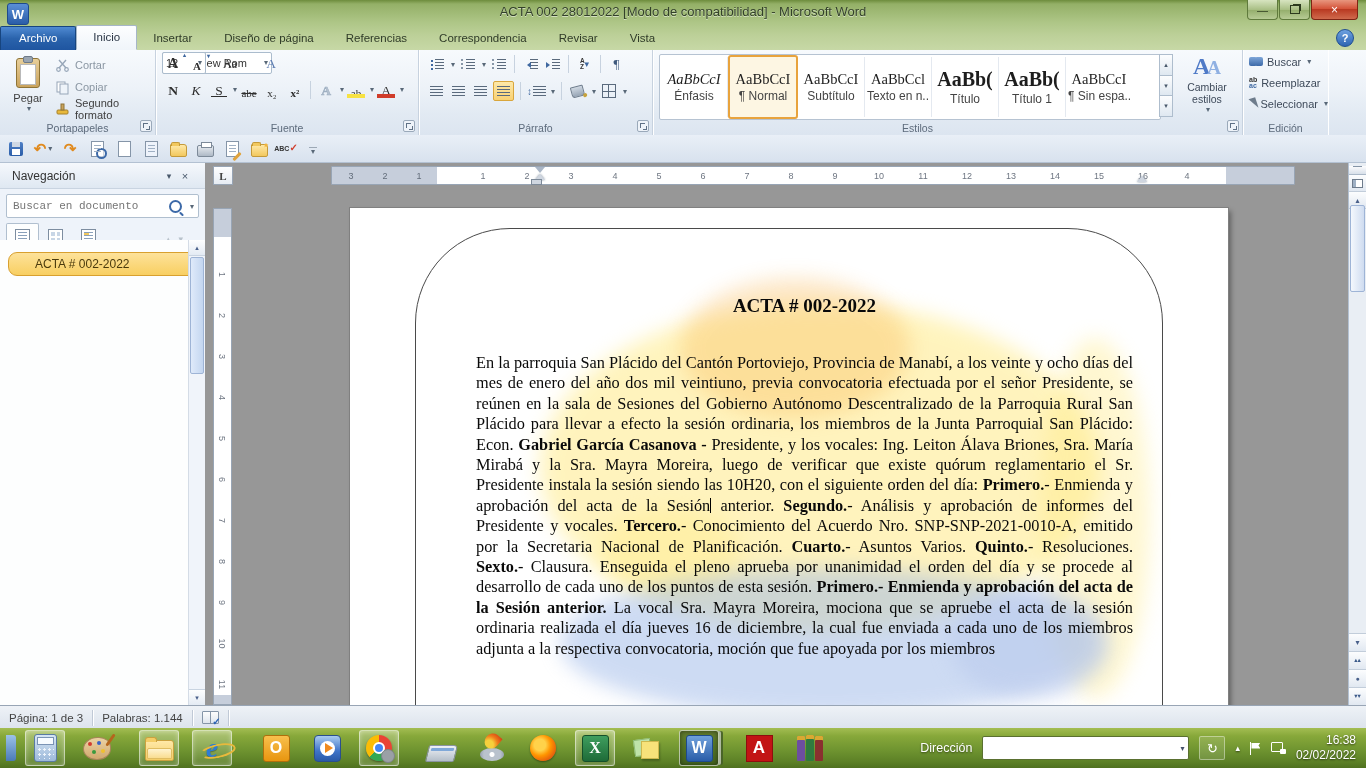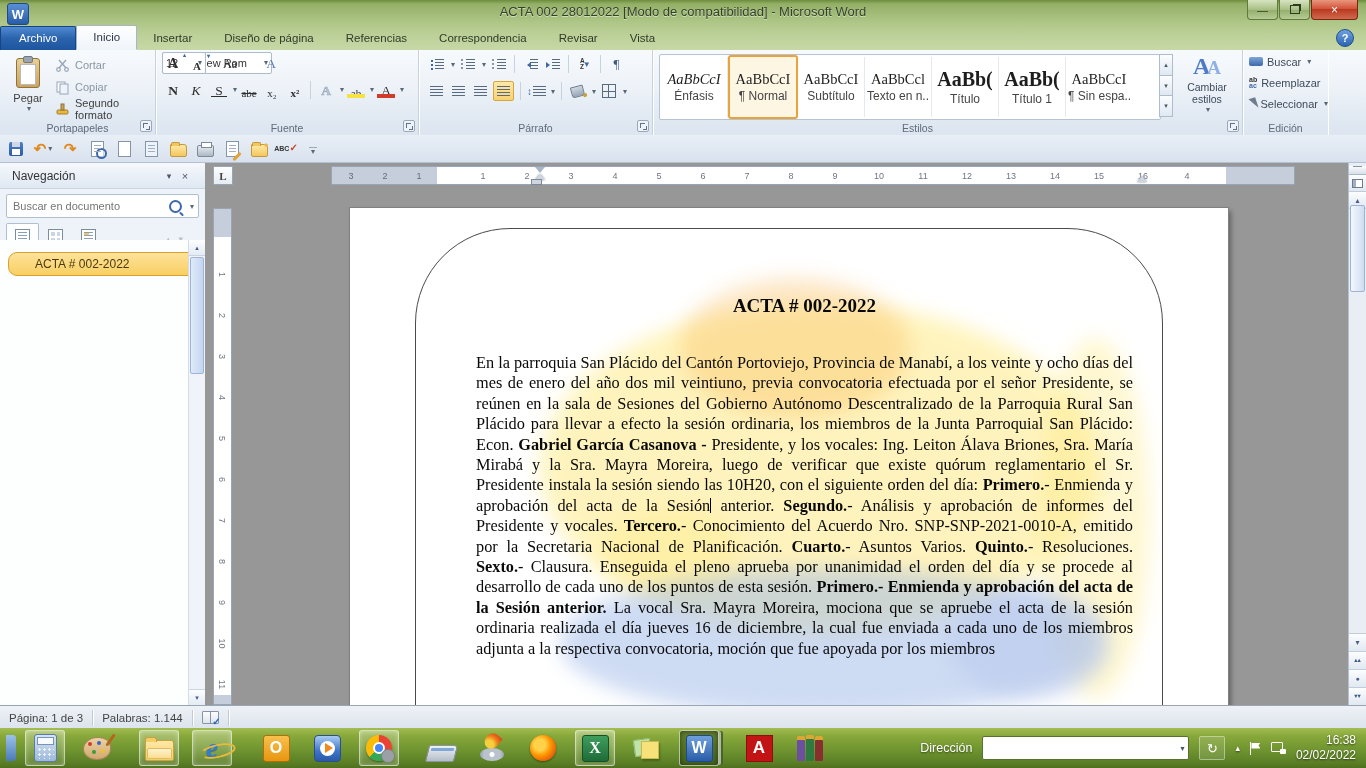--- a/index.html
+++ b/index.html
@@ -170,21 +170,21 @@
 
   
   #navpane{position:absolute;left:0;top:163px;width:205px;bottom:63px;background:#eef3fa;
     border-right:1px solid #8ea0b5;}
   #navhead{height:25px;display:flex;align-items:center;padding:0 12px;
     background:linear-gradient(#f5f8fc,#dfe8f2);border-bottom:1px solid #c9d4e1;font-size:12px;color:#333;}
   #navhead .sp{flex:1;}
   .nhbtn{width:16px;height:16px;display:flex;align-items:center;justify-content:center;color:#49596b;font-size:9px;}
   #navsearch{margin:5px 6px;height:22px;background:#fff;border:1px solid #b0bfcf;border-radius:2px;
     display:flex;align-items:center;padding:0 4px;}
-  #navsearch input{border:none;outline:none;flex:1;font-size:11px;color:#777;font-family:Liberation Sans, sans-serif;background:transparent;}
+  #navsearch input{border:none;outline:none;flex:1;font-size:11px;color:#777;font-family:Liberation Mono, monospace;background:transparent;}
   .loupe2{width:9px;height:9px;border:2px solid #3c69a8;border-radius:50%;position:relative;margin-right:6px;}
   .loupe2:after{content:"";position:absolute;right:-4px;bottom:-4px;width:5px;height:2px;background:#3c69a8;
     transform:rotate(45deg);border-radius:1px;}
   #navtabs{height:26px;display:flex;align-items:flex-end;padding-left:6px;border-bottom:1px solid #b0bfcf;position:relative;}
   .ntab{width:31px;height:24px;display:flex;align-items:center;justify-content:center;border:1px solid transparent;}
   .ntab.active{background:#fdfefe;border:1px solid #b0bfcf;border-bottom:1px solid #fdfefe;border-radius:2px 2px 0 0;}
   .ntabico{width:13px;height:13px;border:1px solid #7d8da0;background:#fff;position:relative;}
   .ntabico.map:after{content:"";position:absolute;left:2px;right:2px;top:2px;height:8px;
     background:repeating-linear-gradient(#8aa0ba 0 1px,transparent 1px 3px);}
   .ntabico.thumbs{background:

